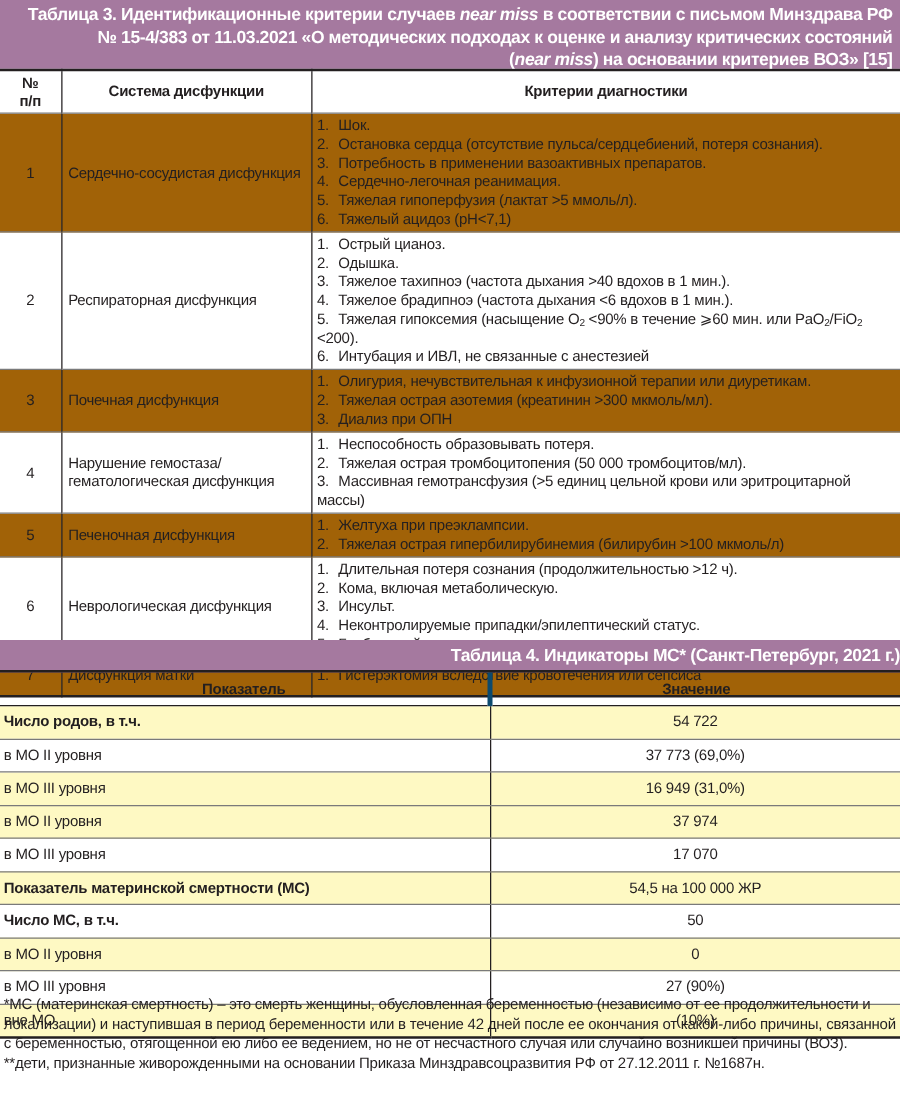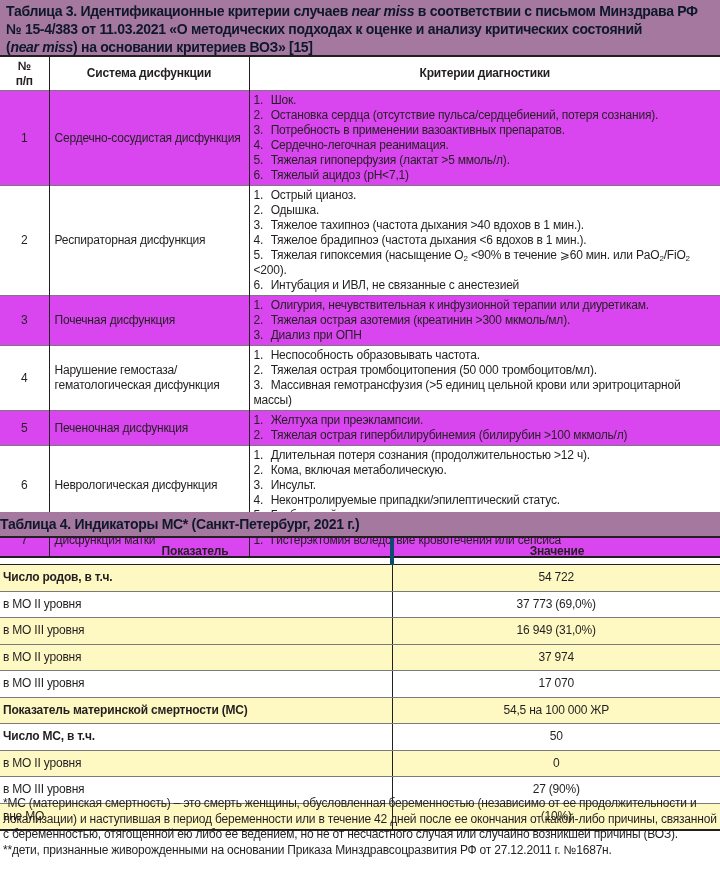--- a/index.html
+++ b/index.html
@@ -1,28 +1,28 @@
 <!DOCTYPE html>
 <html><head>
 <meta charset="utf-8">
 <style>
   html, body { margin:0; padding:0; background:#ffffff; }
   body { width:720px; height:887px; overflow:hidden; font-family:"Liberation Sans", sans-serif; color:#231f20; position:relative; }
-  .tbl-title { background:#a5799f; color:#0f172a; font-weight:bold; text-align:left; font-size:14px; line-height:18px; padding:3px 6px 5px 6px; letter-spacing:-0.3px; }
+  .tbl-title { background:#a5799f; color:#ffffff; font-weight:bold; text-align:right; font-size:14px; line-height:18px; padding:3px 6px 5px 6px; letter-spacing:-0.3px; }
   .t3 { position:absolute; left:0; top:0; width:720px; }
   .t3-title { height:48px; padding-top:2px; }
   table { border-collapse:collapse; width:720px; table-layout:fixed; }
   td, th { font-size:12px; line-height:15px; letter-spacing:-0.2px; }
   .t3 table { border-top:2px solid #231f20; border-bottom:2px solid #231f20; }
   .t3 th { font-weight:bold; text-align:center; height:33px; padding:0; border-right:1px solid #231f20; }
   .t3 th:last-child { border-right:none; }
   .t3 td { padding:0; border-right:1px solid #231f20; vertical-align:middle; }
   .t3 td:last-child { border-right:none; }
   .t3 tr.row td { border-top:1px solid #7a7a7a; }
-  .t3 tr.shade td { background:#d946ef; }
+  .t3 tr.shade td { background:#a16207; }
   .num { text-align:center; }
   .sys { padding-left:5px !important; }
   .crit { padding:2px 4px !important; }
   .crit ol { margin:0; padding-left:0; list-style:none; }
   .crit li { line-height:15px; }
   .crit li .n { display:inline-block; width:14px; }
   sub { font-size:8px; vertical-align:-2px; line-height:0; }
   .t4 { position:absolute; left:0; top:512px; width:720px; }
   .t4-title { height:20px; line-height:20px; padding:2px 0 2px 0; font-size:14px; border-bottom:2px solid #231f20; }
   .t4 th { font-weight:bold; text-align:center; height:26px; padding:0; border-right:4px solid #0c4a6e; border-bottom:1px solid #231f20; font-size:12px; }
@@ -103,21 +103,21 @@
     </tr>
 
     <tr class="row" style="height:45px">
       <td class="num">4</td>
       <td class="sys">
             <div>Нарушение гемостаза/</div>
             <div>гематологическая дисфункция</div>
           </td>
       <td class="crit">
             <ol>
-        <li><span class="n">1.</span> <span>Неспособность образовывать частота.</span></li>
+        <li><span class="n">1.</span> <span>Неспособность образовывать потеря.</span></li>
         <li><span class="n">2.</span> <span>Тяжелая острая тромбоцитопения (50 000 тромбоцитов/мл).</span></li>
         <li><span class="n">3.</span> <span>Массивная гемотрансфузия (&gt;5 единиц цельной крови или эритроцитарной массы)</span></li>
       </ol>
           </td>
     </tr>
 
     <tr class="row shade" style="height:31px">
       <td class="num">5</td>
       <td class="sys">Печеночная дисфункция</td>
       <td class="crit">

